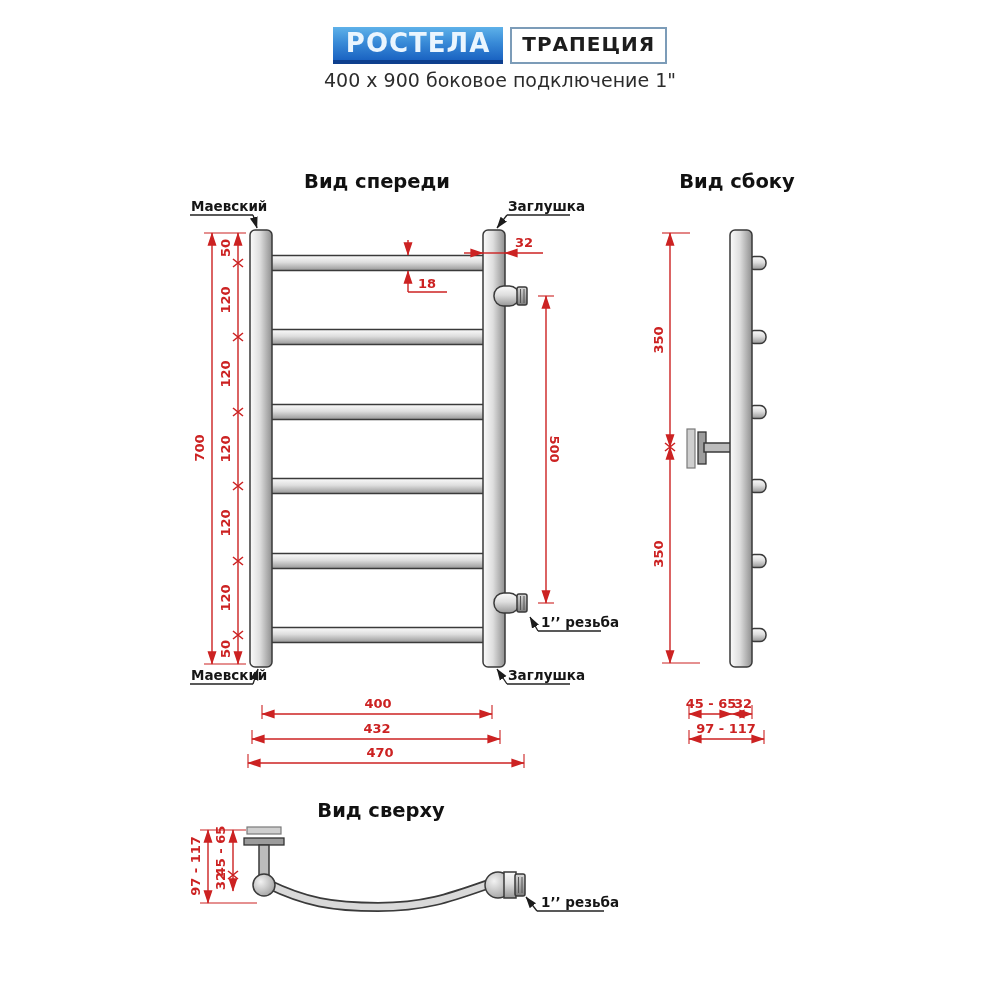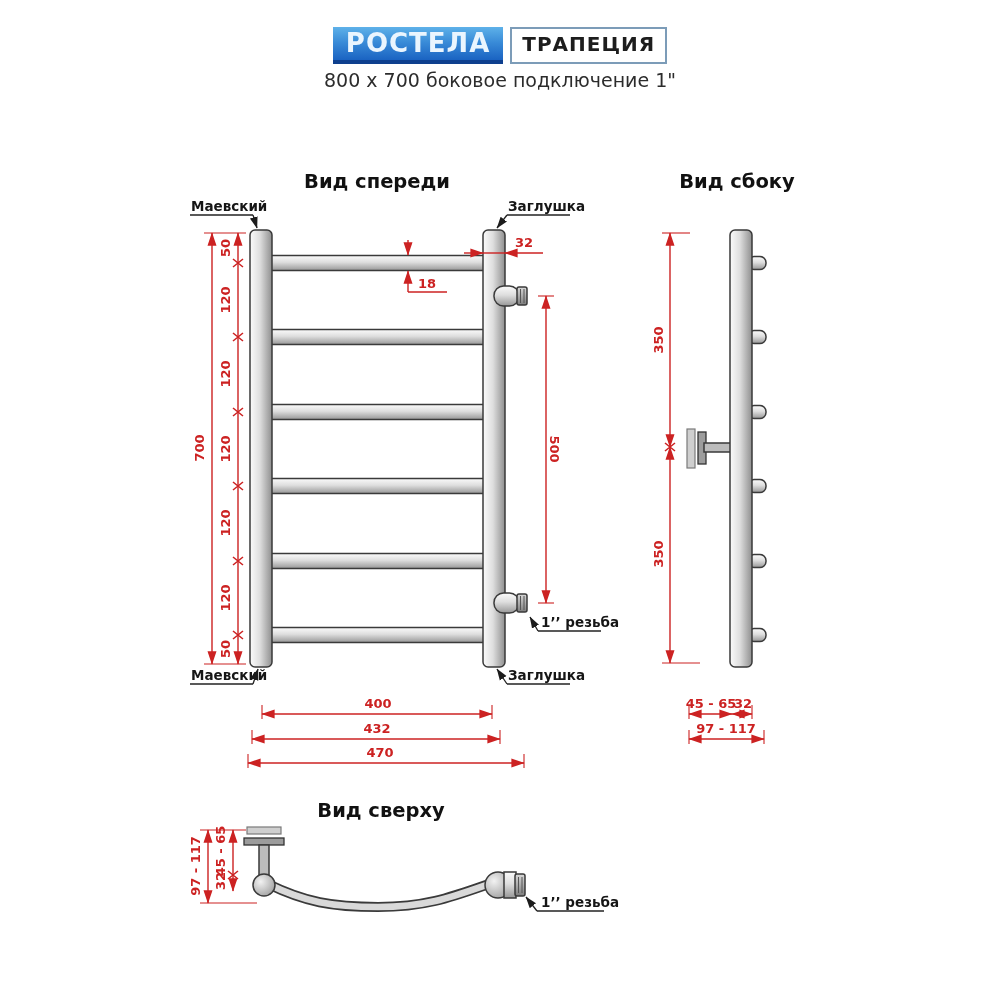--- a/index.html
+++ b/index.html
@@ -26,21 +26,21 @@
 </head>
 <body>
 
 <div class="page">
 
   <div class="header">
     <div class="logo">
       <span class="brand">РОСТЕЛА</span>
       <span class="model">ТРАПЕЦИЯ</span>
     </div>
-    <div class="subtitle">800 x 700 боковое подключение 1"</div>
+    <div class="subtitle">400 x 900 боковое подключение 1"</div>
   </div>
 
   <svg width="1000" height="1000" viewBox="0 0 1000 1000">
     <defs>
       <linearGradient id="metalH" x1="0" y1="0" x2="1" y2="0">
         <stop offset="0" stop-color="#fbfbfb"></stop>
           <stop offset="0.45" stop-color="#dedede"></stop>
           <stop offset="1" stop-color="#8f8f8f"></stop>
       </linearGradient>
       <linearGradient id="metalV" x1="0" y1="0" x2="0" y2="1">

